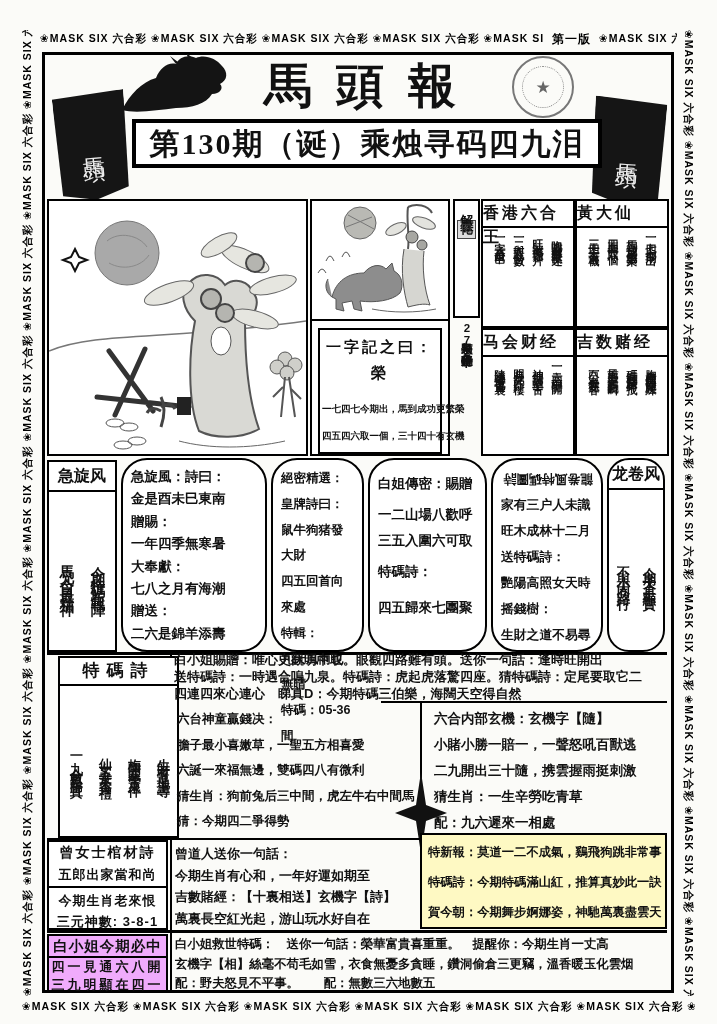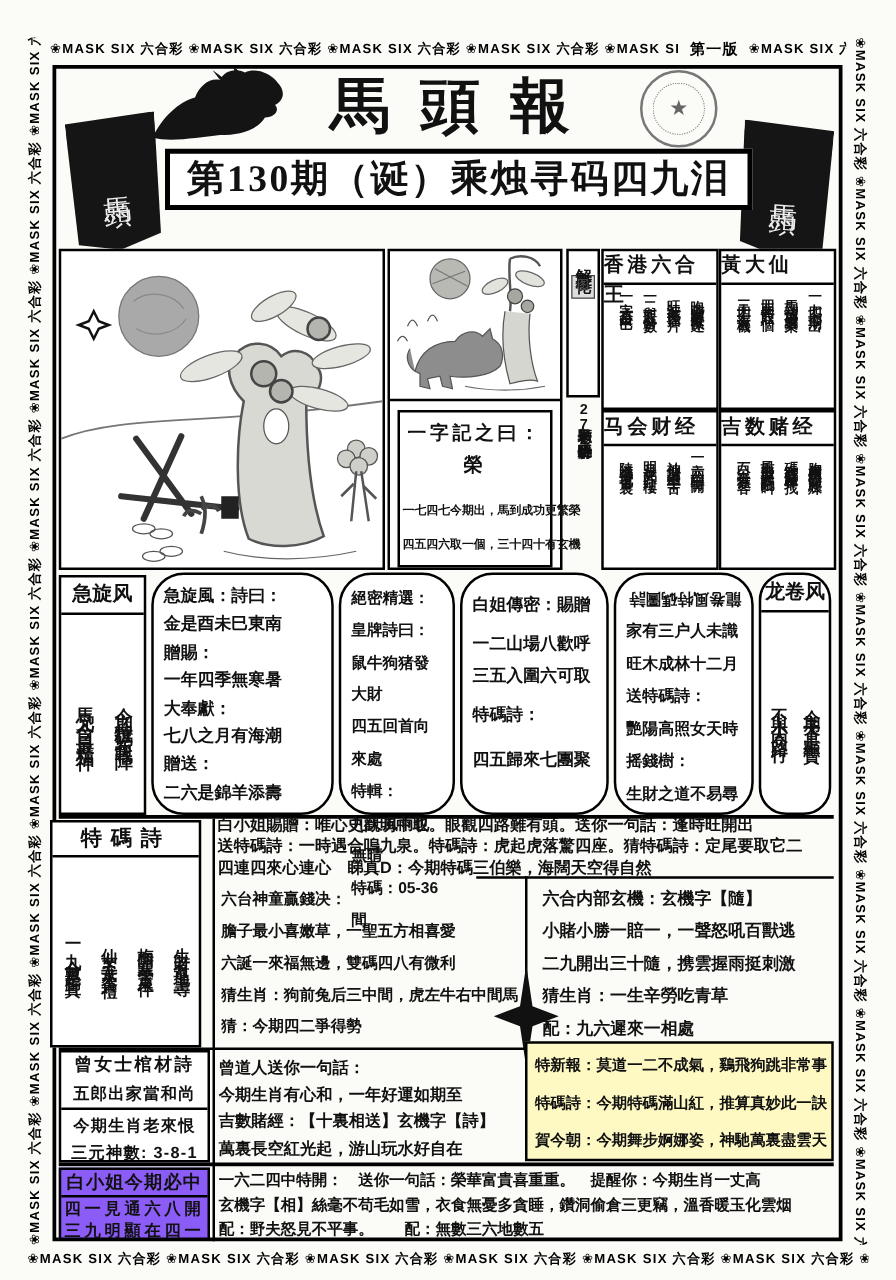--- a/index.html
+++ b/index.html
@@ -85,38 +85,38 @@
              display:block;text-align:center;}
   .rnd{border:2px solid #000;border-radius:26px;background:#fff;padding:6px 8px;}
   .poem1{left:121px;top:458px;width:146px;height:194px;font-size:13.5px;line-height:22.4px;}
   .secret{left:271px;top:458px;width:93px;height:194px;font-size:12.5px;line-height:25.8px;}
   .sister{left:368px;top:458px;width:119px;height:194px;font-size:13.5px;line-height:36px;}
   .tornado{left:491px;top:458px;width:112px;height:194px;font-size:12.8px;line-height:26px;}
   .tornado .flip{transform:rotate(180deg);}
   .lf{left:607px;top:458px;width:58px;height:194px;border-radius:22px;}
 
   
-  .sp-box{left:40px;top:656px;width:121px;height:182px;border:2px solid #000;background:#fff;}
+  .sp-box{left:58px;top:656px;width:121px;height:182px;border:2px solid #000;background:#fff;}
   .sp-head{height:26px;border-bottom:2px solid #000;font-size:17px;font-weight:bold;
            text-align:center;line-height:25px;letter-spacing:7px;font-family:"Liberation Serif",serif;}
   .sp-cols{writing-mode:vertical-rl;text-orientation:upright;font-size:13px;font-weight:bold;
            letter-spacing:4.5px;line-height:29px;padding:6px 2px;margin:0 auto;text-align:center;height:144px;}
   .gift{left:174px;top:652px;width:494px;font-size:13px;line-height:16.8px;font-weight:bold;white-space:nowrap;}
   .wonder{left:177px;top:707px;width:242px;font-size:12.5px;line-height:25.5px;font-weight:bold;white-space:nowrap;}
   .insider{left:434px;top:706px;width:232px;font-size:13.5px;line-height:26px;font-weight:bold;white-space:nowrap;}
 
   
   .coffin{left:47px;top:840px;width:121px;height:90px;border:2px solid #000;background:#fff;}
   .coffin .t{font-size:14px;line-height:22px;letter-spacing:2px;}
   .coffin .l{font-size:13px;line-height:21px;letter-spacing:1px;font-weight:bold;}
   .coffin .dv{height:2px;background:#000;margin:1px 0 2px;}
   .zeng{left:175px;top:843px;width:250px;font-size:13px;line-height:21.5px;font-weight:bold;white-space:nowrap;}
   .news{left:420px;top:833px;width:247px;height:96px;border:2px solid #000;background:#fef9c3;
         font-size:12.3px;line-height:30px;font-weight:bold;padding:2px 6px;white-space:nowrap;}
-  .must{left:47px;top:934px;width:121px;height:58px;border:2px solid #000;background:#8b5cf6;}
+  .must{left:47px;top:934px;width:121px;height:58px;border:2px solid #000;background:#f0abfc;}
   .must .t{font-size:14.5px;line-height:20px;border-bottom:2px solid #000;letter-spacing:1px;}
   .must .l{font-size:13px;line-height:18px;letter-spacing:3px;font-weight:bold;}
   .rescue{left:175px;top:935px;width:492px;font-size:12.4px;line-height:19.5px;font-weight:bold;white-space:nowrap;}
 
   .star4{left:395px;top:772px;width:52px;height:82px;}
 </style>
 </head>
 <body>
 
 <div id="page">
@@ -385,18 +385,18 @@
 
   <div class="abs rule" style="left:47px;top:930px;width:620px;height:3px;"></div>
 
   <div class="abs must">
     <div class="t b ctr serif">白小姐今期必中</div>
     <div class="l ctr">四一見通六八開</div>
     <div class="l ctr">三九明顯在四一</div>
   </div>
 
   <div class="abs rescue">
-    <div>一六二四中特開：　送你一句話：榮華富貴喜重重。　提醒你：今期生肖一丈高</div>
+    <div>白小姐救世特碼：　送你一句話：榮華富貴喜重重。　提醒你：今期生肖一丈高</div>
     <div>玄機字【相】絲毫不苟毛如雪，衣食無憂多貪睡，鑽洞偷倉三更竊，溫香暖玉化雲烟</div>
     <div>配：野夫怒見不平事。　　配：無數三六地數五</div>
   </div>
 
 </div>
 
 </body></html>

